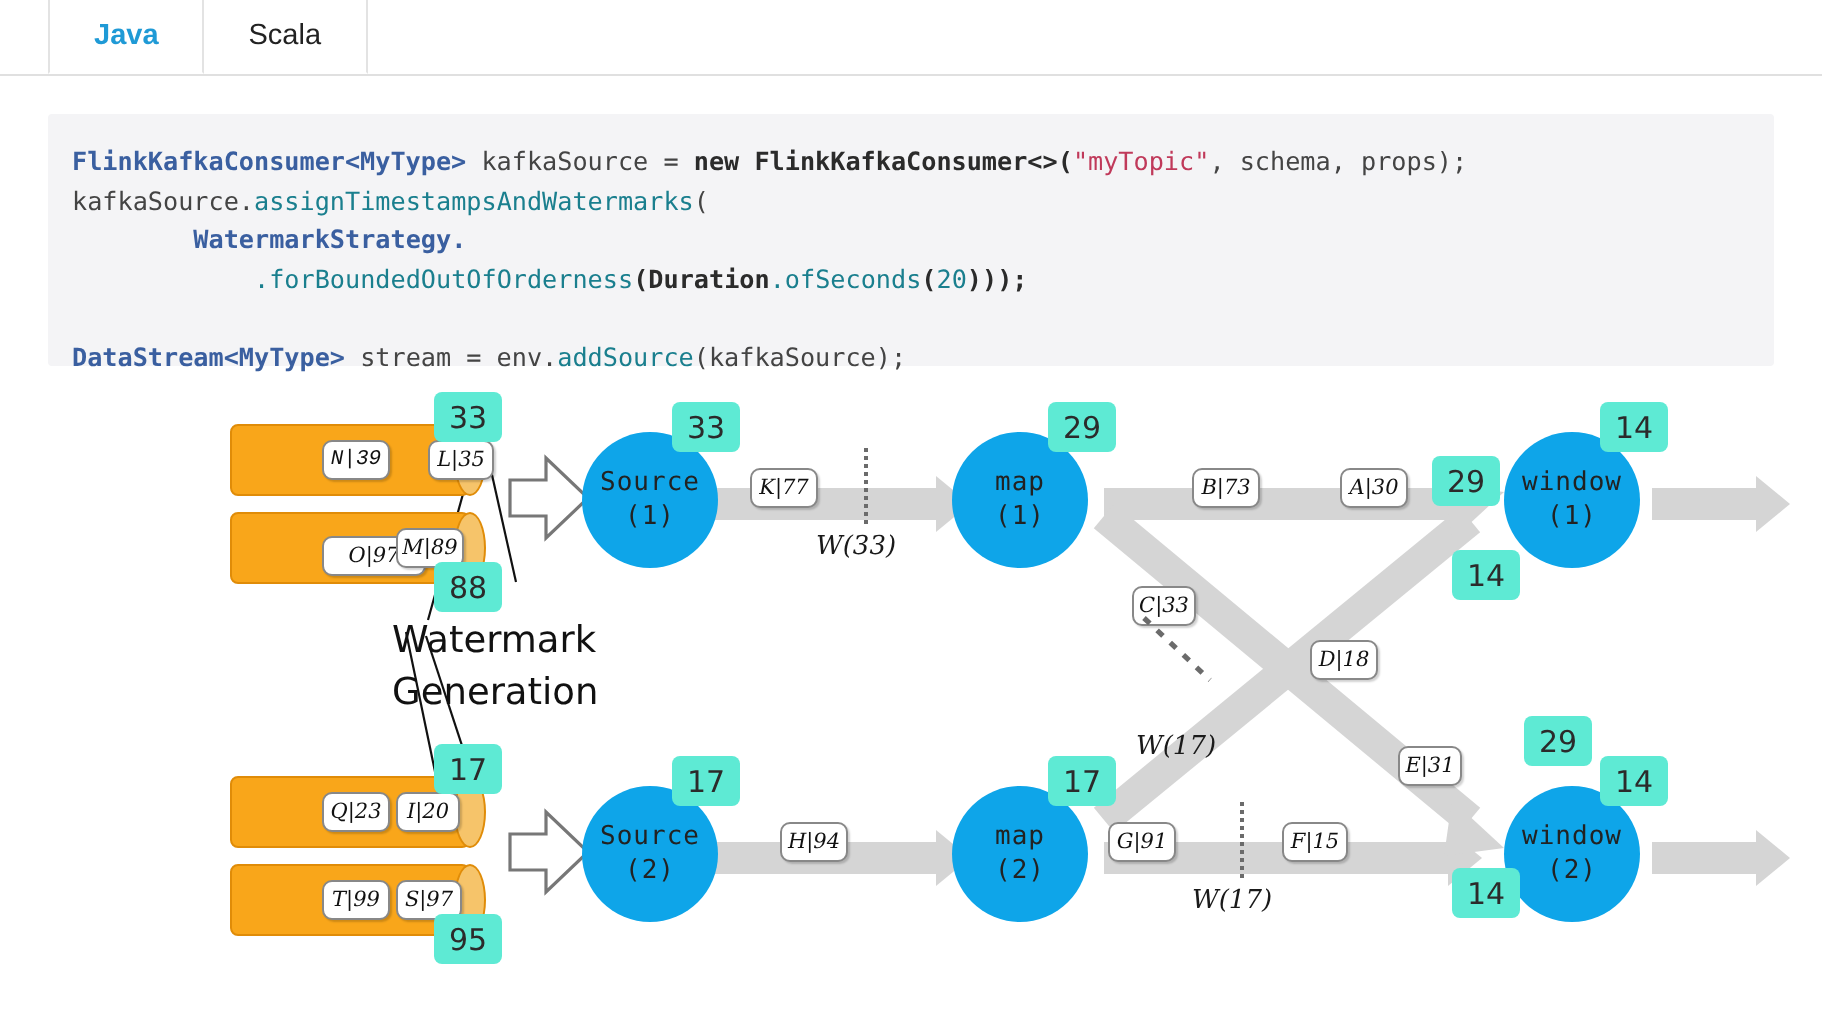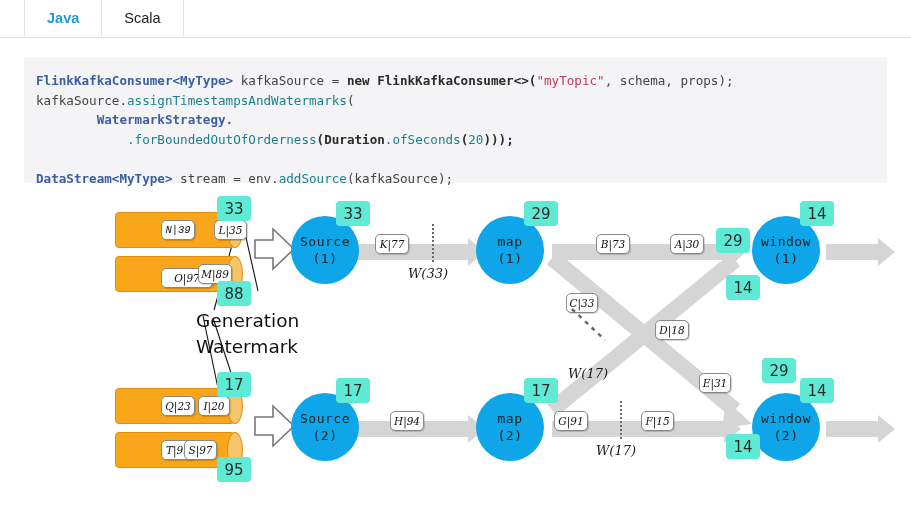--- a/index.html
+++ b/index.html
@@ -173,27 +173,27 @@
       <div class="cap" style="left:112px;"></div>
       <div class="rec" style="left:46px;top:8px;width:34px;">Q|23</div>
       <div class="rec" style="left:83px;top:8px;width:32px;">I|20</div>
     </div>
     <div class="badge" style="left:217px;top:184px;">17</div>
 
     <div class="buf" style="left:115px;top:244px;width:130px;">
       <div class="body" style="width:120px;"></div>
       <div class="cap" style="left:112px;"></div>
       <div class="rec" style="left:46px;top:8px;width:34px;">T|99</div>
-      <div class="rec" style="left:69px;top:8px;width:33px;">S|97</div>
+      <div class="rec" style="left:83px;top:8px;width:33px;">S|97</div>
     </div>
     <div class="badge" style="left:217px;top:269px;">95</div>
 
     <div class="wgen" style="left:196px;top:120px;">
+      <div>Watermark</div>
       <div>Generation</div>
-      <div>Watermark</div>
     </div>
 
     <div class="node" style="left:291px;top:28px;width:68px;height:68px;">
       <div>Source</div>
       <div class="l2">(1)</div>
     </div>
     <div class="badge" style="left:336px;top:13px;">33</div>
 
     <div class="node" style="left:476px;top:28px;width:68px;height:68px;">
       <div>map</div>

